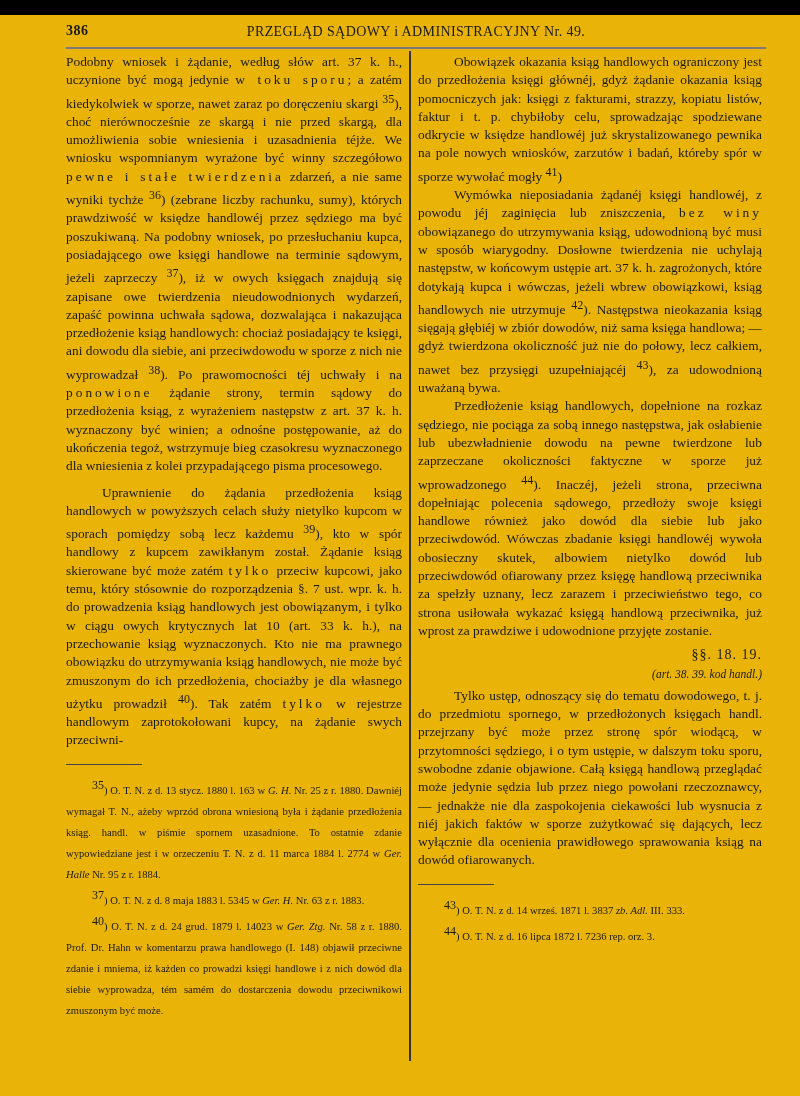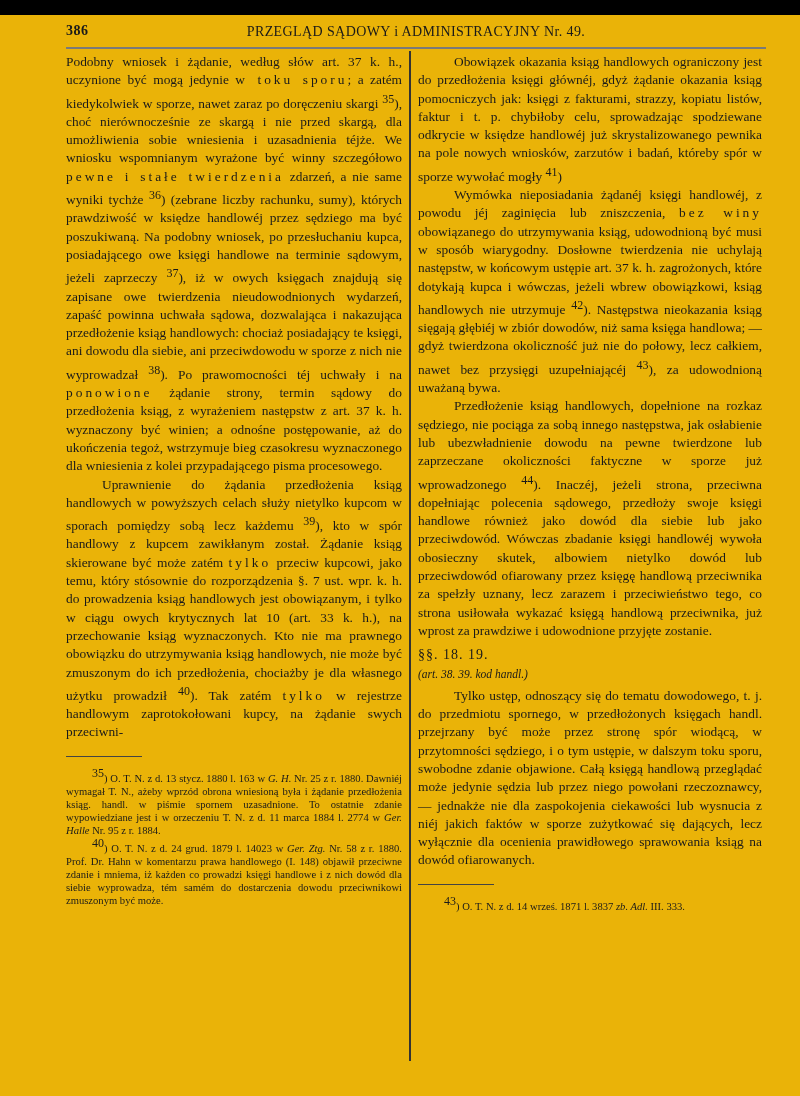--- a/index.html
+++ b/index.html
@@ -39,46 +39,47 @@
     position: absolute; left: 409px; top: 36px; width: 2px; height: 1010px;
     background: #333;
   }
   .col p { margin: 0; text-indent: 0; }
   .col p.indent { text-indent: 36px; }
   .spaced { letter-spacing: 3px; }
   sup { font-size: 12px; vertical-align: 5px; }
   .fn-rule {
     width: 76px; height: 1px; background: #444; margin: 14px 0 10px 0;
   }
-  .footnotes { font-size: 10.6px; line-height: 13px; }
+  .footnotes { font-size: 10.6px; line-height: 21px; }
   .footnotes p { margin: 0; text-indent: 26px; text-align: justify; }
-  .section-heading { text-align: left; font-size: 14px; margin-top: 6px; letter-spacing: 1px; }
-  .section-sub { text-align: left; font-size: 11.5px; font-style: italic; margin-bottom: 4px; }
+  .section-heading { text-align: right; font-size: 14px; margin-top: 6px; letter-spacing: 1px; }
+  .section-sub { text-align: right; font-size: 11.5px; font-style: italic; margin-bottom: 4px; }
   i { font-style: italic; }
 </style>
 </head>
 <body>
 
 <div class="page">
   <div class="header">
     <span class="page-num">386</span>
     <div class="running-title">PRZEGLĄD SĄDOWY i ADMINISTRACYJNY Nr. 49.</div>
   </div>
   <div class="header-rule"></div>
 
   <div class="col col-left">
     <p>
       <span>Podobny wniosek i żądanie, według słów art. 37 k. h., uczynione być mogą jedynie </span><span class="spaced">w toku sporu</span><span>; a zatém kiedykolwiek w sporze, nawet zaraz po doręczeniu skargi </span><sup>35</sup><span>), choć nierównocześnie ze skargą i nie przed skargą, dla umożliwienia sobie wniesienia i uzasadnienia téjże. We wniosku wspomnianym wyrażone być winny szczegółowo </span><span class="spaced">pewne i stałe twierdzenia</span><span> zdarzeń, a nie same wyniki tychże </span><sup>36</sup><span>) (zebrane liczby rachunku, sumy), których prawdziwość w księdze handlowéj przez sędziego ma być poszukiwaną. Na podobny wniosek, po przesłuchaniu kupca, posiadającego owe księgi handlowe na terminie sądowym, jeżeli zaprzeczy </span><sup>37</sup><span>), iż w owych księgach znajdują się zapisane owe twierdzenia nieudowodnionych wydarzeń, zapaść powinna uchwała sądowa, dozwalająca i nakazująca przedłożenie ksiąg handlowych: chociaż posiadający te księgi, ani dowodu dla siebie, ani przeciwdowodu w sporze z nich nie wyprowadzał </span><sup>38</sup><span>). Po prawomocności téj uchwały i na </span><span class="spaced">ponowione</span><span> żądanie strony, termin sądowy do przedłożenia ksiąg, z wyrażeniem następstw z art. 37 k. h. wyznaczony być winien; a odnośne postępowanie, aż do ukończenia tegoż, wstrzymuje bieg czasokresu wyznaczonego dla wniesienia z kolei przypadającego pisma procesowego.</span>
     </p>
-    <p class="indent" style="">
+    <p class="indent" style="margin-top:8px;">
       <span>Uprawnienie do żądania przedłożenia ksiąg handlowych w powyższych celach służy nietylko kupcom w sporach pomiędzy sobą lecz każdemu </span><sup>39</sup><span>), kto w spór handlowy z kupcem zawikłanym został. Żądanie ksiąg skierowane być może zatém </span><span class="spaced">tylko</span><span> przeciw kupcowi, jako temu, który stósownie do rozporządzenia §. 7 ust. wpr. k. h. do prowadzenia ksiąg handlowych jest obowiązanym, i tylko w ciągu owych krytycznych lat 10 (art. 33 k. h.), na przechowanie ksiąg wyznaczonych. Kto nie ma prawnego obowiązku do utrzymywania ksiąg handlowych, nie może być zmuszonym do ich przedłożenia, chociażby je dla własnego użytku prowadził </span><sup>40</sup><span>). Tak zatém </span><span class="spaced">tylko</span><span> w rejestrze handlowym zaprotokołowani kupcy, na żądanie swych przeciwni-</span>
     </p>
     <div class="fn-rule"></div>
     <div class="footnotes" id="left-footnotes">
         <p><sup>35</sup>) O. T. N. z d. 13 stycz. 1880 l. 163 w <i>G. H.</i> Nr. 25 z r. 1880. Dawniéj wymagał T. N., ażeby wprzód obrona wniesioną była i żądanie przedłożenia ksiąg. handl. w piśmie spornem uzasadnione. To ostatnie zdanie wypowiedziane jest i w orzeczeniu T. N. z d. 11 marca 1884 l. 2774 w <i>Ger. Halle</i> Nr. 95 z r. 1884.</p>
+        <p><sup>37</sup>) O. T. N. z d. 8 maja 1883 l. 5345 w <i>Ger. H.</i> Nr. 63 z r. 1883.</p>
         <p><sup>40</sup>) O. T. N. z d. 24 grud. 1879 l. 14023 w <i>Ger. Ztg.</i> Nr. 58 z r. 1880. Prof. Dr. Hahn w komentarzu prawa handlowego (I. 148) objawił przeciwne zdanie i mniema, iż każden co prowadzi księgi handlowe i z nich dowód dla siebie wyprowadza, tém samém do dostarczenia dowodu przeciwnikowi zmuszonym być może.</p>
       </div>
   </div>
 
   <div class="col-divider"></div>
 
   <div class="col col-right">
     <p class="indent">
       <span>Obowiązek okazania ksiąg handlowych ograniczony jest do przedłożenia księgi głównéj, gdyż żądanie okazania ksiąg pomocniczych jak: księgi z fakturami, strazzy, kopiatu listów, faktur i t. p. chybiłoby celu, sprowadzając spodziewane odkrycie w księdze handlowéj już skrystalizowanego pewnika na pole nowych wniosków, zarzutów i badań, któreby spór w sporze wywołać mogły </span><sup>41</sup><span>)</span>
     </p>
@@ -87,15 +88,16 @@
     </p>
     <p class="indent" style="">
       <span>Przedłożenie ksiąg handlowych, dopełnione na rozkaz sędziego, nie pociąga za sobą innego następstwa, jak osłabienie lub ubezwładnienie dowodu na pewne twierdzone lub zaprzeczane okoliczności faktyczne w sporze już wprowadzonego </span><sup>44</sup><span>). Inaczéj, jeżeli strona, przeciwna dopełniając polecenia sądowego, przedłoży swoje księgi handlowe również jako dowód dla siebie lub jako przeciwdowód. Wówczas zbadanie księgi handlowéj wywoła obosieczny skutek, albowiem nietylko dowód lub przeciwdowód ofiarowany przez księgę handlową przeciwnika za spełzły uznany, lecz zarazem i przeciwieństwo tego, co strona usiłowała wykazać księgą handlową przeciwnika, już wprost za prawdziwe i udowodnione przyjęte zostanie.</span>
     </p>
     <div class="section-heading">§§. 18. 19.</div>
     <div class="section-sub">(art. 38. 39. kod handl.)</div>
     <p class="indent"><span>Tylko ustęp, odnoszący się do tematu dowodowego, t. j. do przedmiotu spornego, w przedłożonych księgach handl. przejrzany być może przez stronę spór wiodącą, w przytomności sędziego, i o tym ustępie, w dalszym toku sporu, swobodne zdanie objawione. Całą księgą handlową przeglądać może jedynie sędzia lub przez niego powołani rzeczoznawcy, — jednakże nie dla zaspokojenia ciekawości lub wysnucia z niéj jakich faktów w sporze zużytkować się dających, lecz wyłącznie dla ocenienia prawidłowego sprawowania ksiąg na dowód ofiarowanych.</span></p>
     <div class="fn-rule"></div>
     <div class="footnotes" id="right-footnotes">
         <p><sup>43</sup>) O. T. N. z d. 14 wrześ. 1871 l. 3837 <i>zb. Adl.</i> III. 333.</p>
+        <p><sup>44</sup>) O. T. N. z d. 16 lipca 1872 l. 7236 rep. orz. 3.</p>
       </div>
   </div>
 </div>
 
 </body></html>

